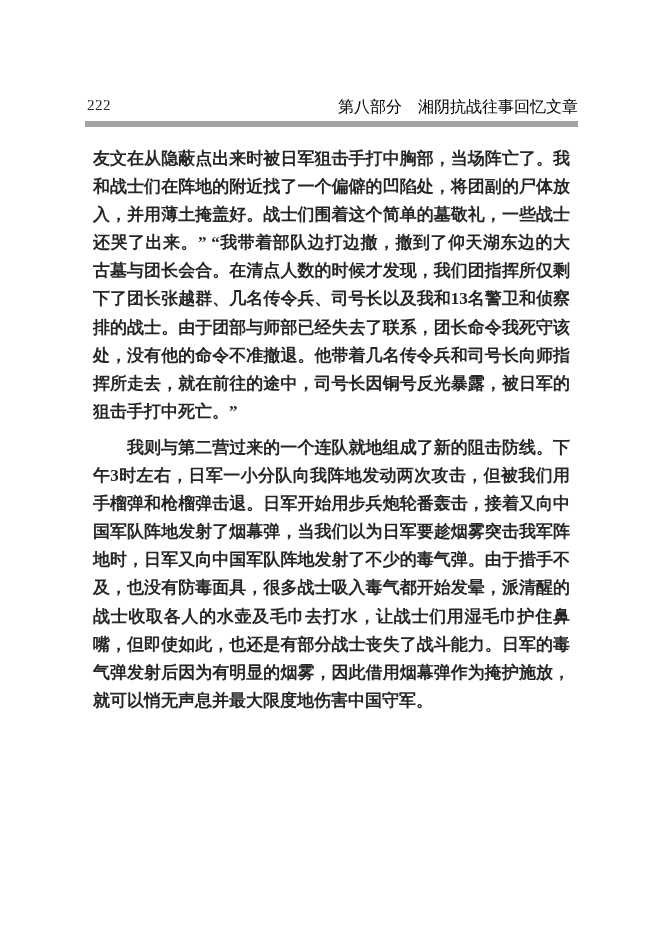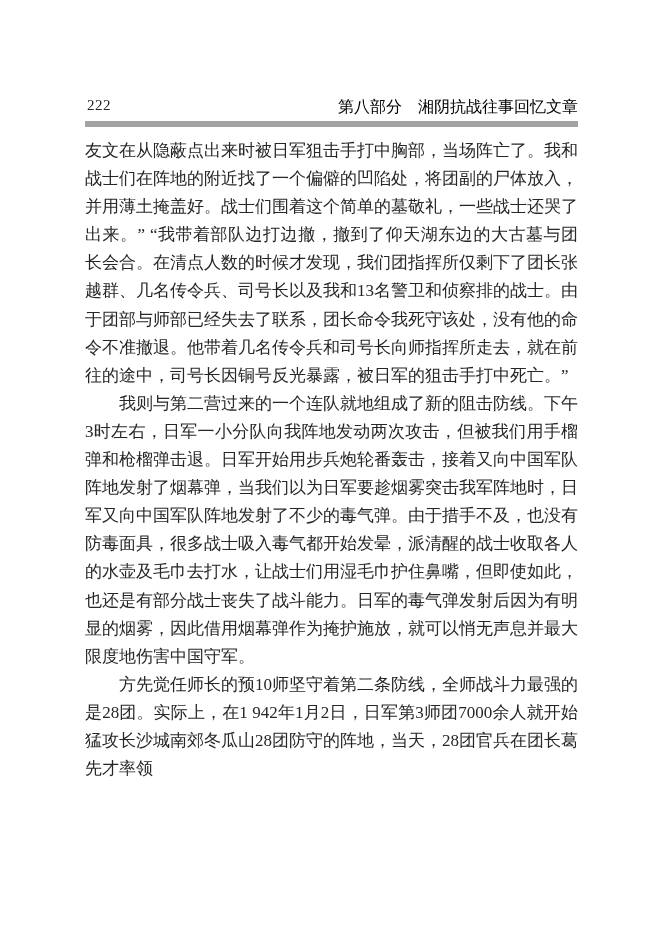--- a/index.html
+++ b/index.html
@@ -48,40 +48,40 @@
     left: 85px;
     top: 137px;
     width: 493px;
     font-size: 17px;
     line-height: 28.1px;
     text-align: justify;
     text-justify: inter-ideograph;
     color: #262626;
   }
   .para {
-    margin: 0;
+    margin: 8px;
     padding: 0;
     text-indent: 2em;
     word-break: break-all;
+    font-weight: bold;
   }
   .para.no-indent {
     text-indent: 0;
   }
 </style>
 </head>
 <body>
 
 <div class="page">
 
   <div class="header">
     <span class="pagenum">222</span>
     <div class="running-title">
       <span>第八部分</span><span class="hgap"></span><span>湘阴抗战往事回忆文章</span>
     </div>
   </div>
 
   <div class="body-text">
     <p class="para no-indent">友文在从隐蔽点出来时被日军狙击手打中胸部，当场阵亡了。我和战士们在阵地的附近找了一个偏僻的凹陷处，将团副的尸体放入，并用薄土掩盖好。战士们围着这个简单的墓敬礼，一些战士还哭了出来。” “我带着部队边打边撤，撤到了仰天湖东边的大古墓与团长会合。在清点人数的时候才发现，我们团指挥所仅剩下了团长张越群、几名传令兵、司号长以及我和13名警卫和侦察排的战士。由于团部与师部已经失去了联系，团长命令我死守该处，没有他的命令不准撤退。他带着几名传令兵和司号长向师指挥所走去，就在前往的途中，司号长因铜号反光暴露，被日军的狙击手打中死亡。”</p>
     <p class="para">我则与第二营过来的一个连队就地组成了新的阻击防线。下午3时左右，日军一小分队向我阵地发动两次攻击，但被我们用手榴弹和枪榴弹击退。日军开始用步兵炮轮番轰击，接着又向中国军队阵地发射了烟幕弹，当我们以为日军要趁烟雾突击我军阵地时，日军又向中国军队阵地发射了不少的毒气弹。由于措手不及，也没有防毒面具，很多战士吸入毒气都开始发晕，派清醒的战士收取各人的水壶及毛巾去打水，让战士们用湿毛巾护住鼻嘴，但即使如此，也还是有部分战士丧失了战斗能力。日军的毒气弹发射后因为有明显的烟雾，因此借用烟幕弹作为掩护施放，就可以悄无声息并最大限度地伤害中国守军。</p>
-    <p class="para">方先觉任师长的预10师坚守着第二条防线，全师战斗力最强的是28团。实际上，在1 942年1月2日，日军第3师团7000余人就开始猛攻长沙城南郊冬瓜山28团防守的阵地，当天，28团官兵在团长葛先才率领</p>
   </div>
 
 </div>
 
 </body></html>

